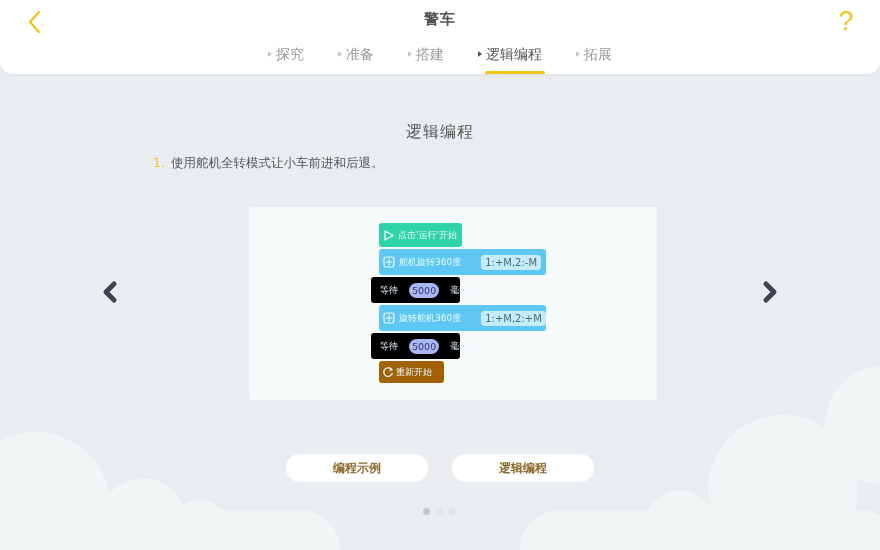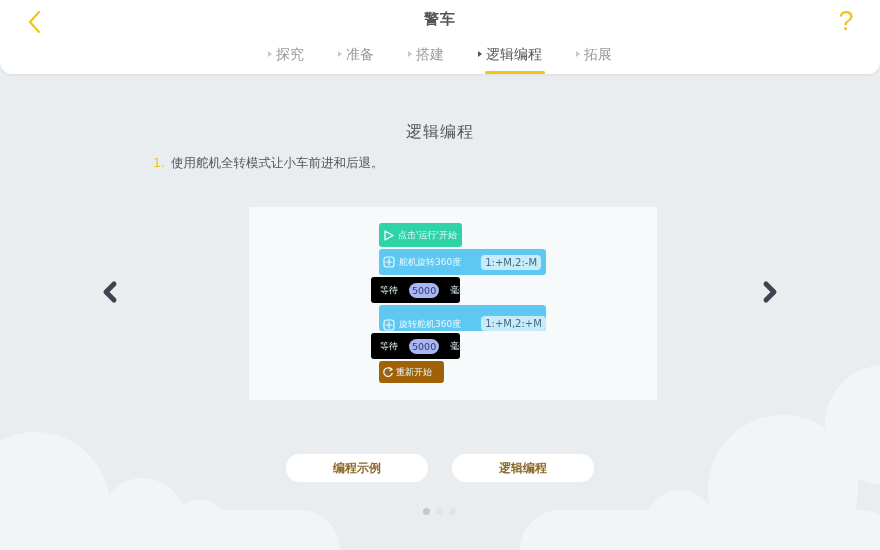--- a/index.html
+++ b/index.html
@@ -166,21 +166,21 @@
         </svg>
     </span>
     <span>舵机旋转360度</span>
     <span class="field">1:+M,2:-M</span>
   </div>
   <div class="block b-wait">
     <span style="margin-left:9px;">等待</span>
     <span class="num-field">5000</span>
     <span>毫秒</span>
   </div>
-  <div class="block b-servo" style="top:98px;align-items:flex-end;">
+  <div class="block b-servo" style="top:98px;">
     <span class="ico">
       <svg width="12" height="12" viewBox="0 0 12 12">
           <rect x="1" y="1" width="10" height="10" rx="2.5" fill="none" stroke="#e8f9ff" stroke-width="1.2"></rect>
           <path d="M6 2.5 V9.5 M2.5 6 H9.5" stroke="#e8f9ff" stroke-width="1.2"></path>
         </svg>
     </span>
     <span>旋转舵机360度</span>
     <span class="field">1:+M,2:+M</span>
   </div>
   <div class="block b-wait" style="top:126px;">

